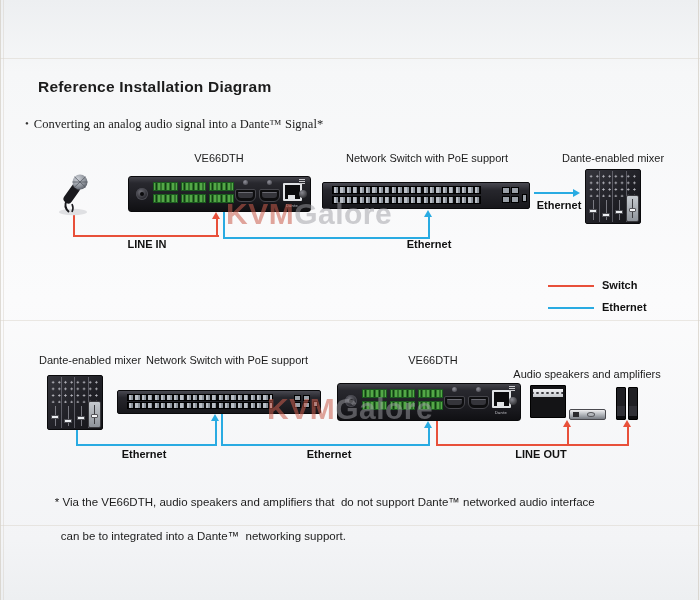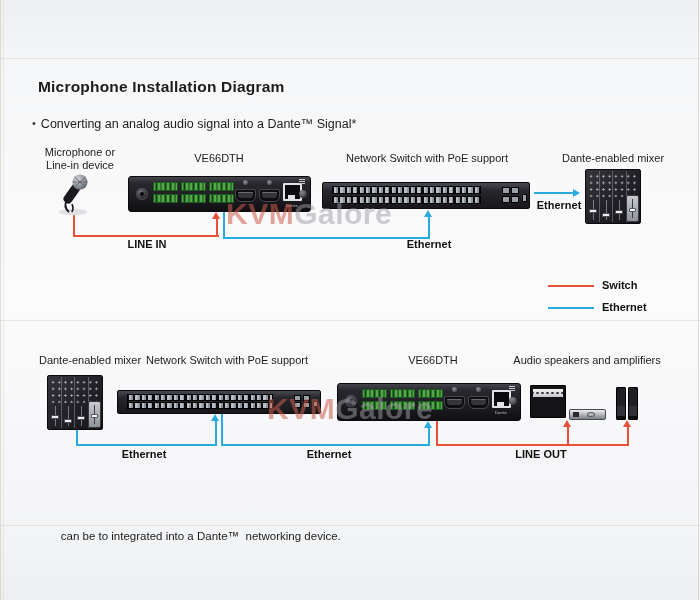--- a/index.html
+++ b/index.html
@@ -105,25 +105,24 @@
 
 <div id="canvas">
 
   <div class="vline" style="left:0;"></div>
   <div class="vline" style="left:3px;opacity:.35;"></div>
   <div class="vline" style="left:698px;"></div>
   <div class="hline" style="top:58px;"></div>
   <div class="hline" style="top:320px;"></div>
   <div class="hline" style="top:525px;"></div>
 
-  <div class="abs title" style="left:38px;top:78px;">Microphone Installation Diagram</div>
-
-  <div class="abs heading" style="left:32px;top:117px;"><span class="bullet">•</span><span>Converting an analog audio signal into a Dante™ Signal*</span></div>
-
-  <div class="abs devlabel" style="left:30px;top:146px;width:100px;"><span>Microphone or</span><br><span>Line-in device</span></div>
+  <div class="abs title" style="left:38px;top:78px;">Reference Installation Diagram</div>
+
+  <div class="abs heading" style="left:25px;top:117px;font-family:Liberation Serif, serif;"><span class="bullet">•</span><span>Converting an analog audio signal into a Dante™ Signal*</span></div>
+
   <div class="abs devlabel" style="left:184px;top:152px;width:70px;">VE66DTH</div>
   <div class="abs devlabel" style="left:339px;top:152px;width:176px;">Network Switch with PoE support</div>
   <div class="abs devlabel" style="left:556px;top:152px;width:114px;">Dante-enabled mixer</div>
 
   <svg class="abs" style="left:52px;top:172px;z-index:3;" width="44" height="44" viewBox="0 0 44 44">
     <defs>
       <radialGradient id="mg" cx="35%" cy="30%" r="75%">
         <stop offset="0" stop-color="#ced2d8"></stop>
           <stop offset=".65" stop-color="#8f949c"></stop>
           <stop offset="1" stop-color="#5c616a"></stop>
@@ -209,21 +208,21 @@
 
   <div class="seg red" style="left:548px;top:285px;width:46px;height:2px;"></div>
   <div class="abs connlabel" style="left:602px;top:279px;width:60px;text-align:left;">Switch</div>
   <div class="seg blue" style="left:548px;top:307px;width:46px;height:2px;"></div>
   <div class="abs connlabel" style="left:602px;top:301px;width:60px;text-align:left;">Ethernet</div>
 
 
   <div class="abs devlabel" style="left:33px;top:354px;width:114px;">Dante-enabled mixer</div>
   <div class="abs devlabel" style="left:139px;top:354px;width:176px;">Network Switch with PoE support</div>
   <div class="abs devlabel" style="left:398px;top:354px;width:70px;">VE66DTH</div>
-  <div class="abs devlabel" style="left:510px;top:354px;width:154px;">Audio speakers and amplifiers</div>
+  <div class="abs devlabel" style="left:510px;top:368px;width:154px;">Audio speakers and amplifiers</div>
 
   <div class="mixer" style="left:47px;top:375px;">
     <div class="mix-seps"></div>
     <div class="mix-dots"></div>
     <div class="ft ftA"></div>
     <div class="ft ftB"></div>
     <div class="ft ftC"></div>
     <div class="fc fcA"></div>
     <div class="fc fcB"></div>
     <div class="fc fcC"></div>
@@ -289,17 +288,17 @@
   <div class="seg red" style="left:436px;top:444px;width:193px;height:2px;"></div>
   <div class="seg red" style="left:567px;top:427px;width:2px;height:19px;"></div>
   <div class="arr arr-up-red" style="left:563px;top:420px;"></div>
   <div class="seg red" style="left:627px;top:427px;width:2px;height:19px;"></div>
   <div class="arr arr-up-red" style="left:623px;top:420px;"></div>
   <div class="abs connlabel" style="left:496px;top:448px;width:90px;">LINE OUT</div>
 
   <div class="wm" style="left:267px;top:392px;"><span class="k">KVM</span><span class="g">Galore</span></div>
 
   <div class="abs fn" style="left:42px;top:477px;width:650px;">
-    <br>
-    <span style="padding-left:6px;">can be to integrated into a Dante™  networking device.</span>
+    <span>* Via the VE66DTH, audio speakers and amplifiers that  do not support Dante™ networked audio interface</span><br>
+    <span style="padding-left:6px;">can be to integrated into a Dante™  networking support.</span>
   </div>
 
 </div>
 
 </body></html>

